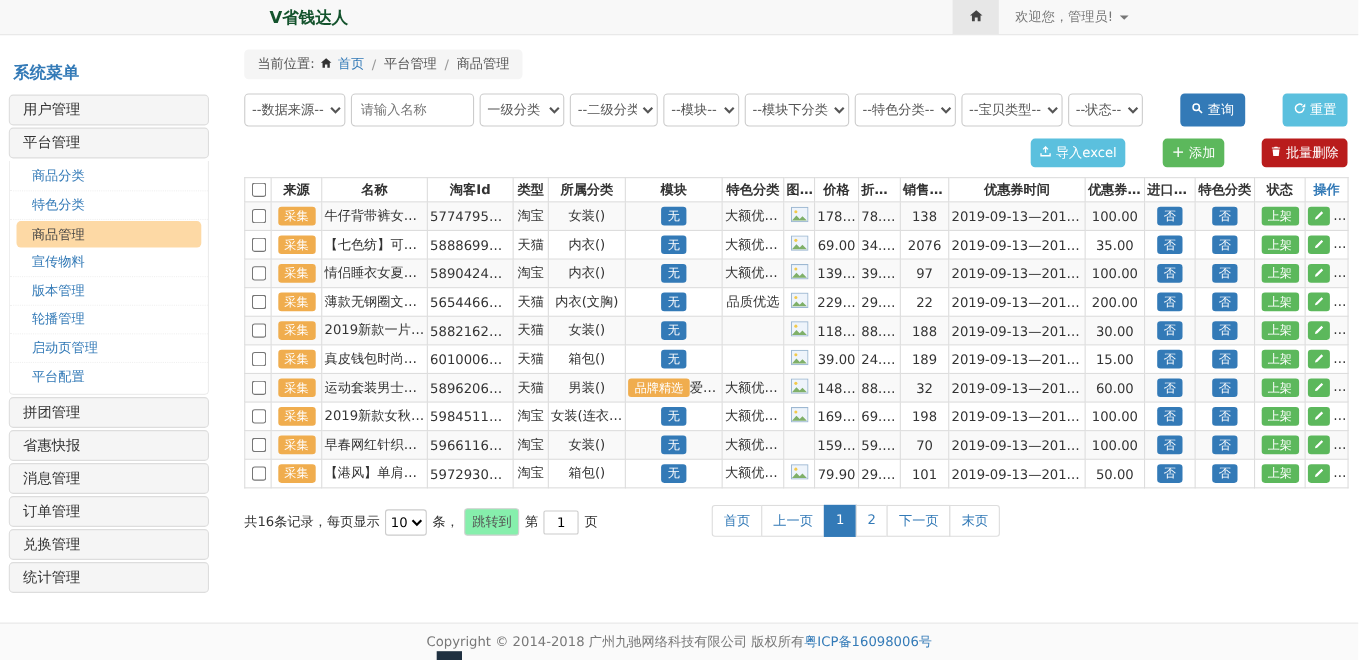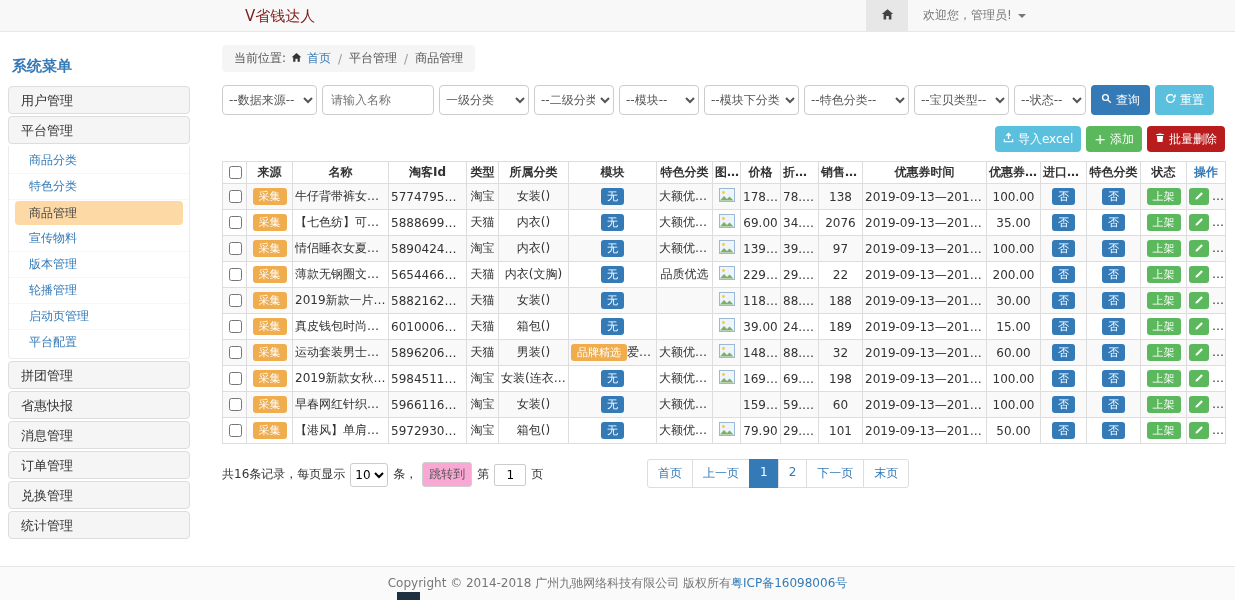--- a/index.html
+++ b/index.html
@@ -3,42 +3,42 @@
 <meta charset="utf-8">
 <style>
   * { box-sizing: border-box; }
   html,body { margin:0; padding:0; }
   body {
     width:1235px; height:600px; position:relative; overflow:hidden;
     background:#fff; color:#333; font-family:"DejaVu Sans","Liberation Sans",sans-serif; font-size:12px;
   }
   
   .navbar { position:absolute; top:0; left:0; width:100%; height:32px; background:#f8f8f8; border-bottom:1px solid #e7e7e7; }
-  .brand { position:absolute; left:245px; top:0; line-height:32px; font-size:15px; color:#7f1d1d; }
+  .brand { position:absolute; left:245px; top:0; line-height:32px; font-size:15px; color:#14532d;font-weight:bold; }
   .nav-right { position:absolute; left:866px; top:0; height:31px; display:flex; align-items:stretch; }
   .home-btn { width:42px; background:#e7e7e7; display:flex; align-items:center; justify-content:center; cursor:pointer; }
   .user-menu { display:flex; align-items:center; padding:0 15px; color:#777; cursor:pointer; }
   .caret-down { width:0; height:0; border-left:4px solid transparent; border-right:4px solid transparent; border-top:4px solid #777; display:inline-block; margin-left:6px; }
   
   .sidebar { position:absolute; left:8px; top:55px; width:182px; }
   .side-title { color:#337ab7; font-weight:bold; font-size:15px; padding:2px 2px 10px 4px; }
   .side-group { height:28px; line-height:27px; background:#f5f5f5; border:1px solid #ddd; border-radius:4px; padding-left:12px; font-size:13px; color:#333; margin-bottom:2px; cursor:pointer; }
   .side-sub { background:#fff; border:1px solid #ececec; border-top:none; border-radius:0 0 4px 4px; margin-bottom:2px; padding:2px 0; }
   .side-link { height:26px; line-height:25px; padding-left:20px; color:#337ab7; border-bottom:1px dotted #f0f0f0; cursor:pointer; }
   .side-link:last-child { border-bottom:none; }
   .side-link.active { background:#fdd9a5; border-radius:4px; margin:1px 6px; padding-left:14px; color:#444; border-bottom:none; height:24px; line-height:24px; }
   
   .main { position:absolute; left:222px; top:45px; width:1003px; }
   .breadcrumb { display:inline-flex; align-items:center; gap:5px; background:#f5f5f5; border-radius:4px; padding:5px 12px; color:#555; }
   .breadcrumb a { color:#337ab7; text-decoration:none; cursor:pointer; }
   .crumb-sep { color:#999; padding:0 2px; }
   .filter-bar { margin-top:13px; display:flex; gap:5px; align-items:center; }
   .filter-bar select { height:30px; border:1px solid #ccc; border-radius:4px; background:#fff; color:#555; font-size:12px; padding:0 2px; font-family:inherit; }
   .filter-bar input { height:30px; border:1px solid #ccc; border-radius:4px; padding:0 8px; font-size:12px; width:112px; color:#555; font-family:inherit; }
-  .btn { display:inline-flex; align-items:center; justify-content:center; gap:4px; height:30px; padding:0 10px; border:none; border-radius:4px; color:#fff; font-size:12px; cursor:pointer; font-family:inherit; white-space:nowrap; }
+  .btn { display:inline-flex; align-items:center; justify-content:center; gap:4px; height:30px; padding:0 10px; border:none; border-radius:4px; color:#fff; font-size:12px; cursor:pointer; font-family:inherit; white-space:nowrap;margin-left:29px; }
   .btn-primary { background:#337ab7; }
   .btn-info { background:#5bc0de; }
   .btn-success { background:#5cb85c; }
   .btn-soft-danger { background:#b91c1c; }
   .action-bar { margin-top:11px; display:flex; justify-content:flex-end; gap:5px; }
   .action-bar .btn { height:26px; padding:0 8px; }
   
   table.goods { margin-top:9px; width:1003px; table-layout:fixed; border-collapse:collapse;border-radius:28px; }
   .goods th, .goods td { border:1px solid #ddd; padding:0 2px; text-align:center; font-size:12px; overflow:hidden; white-space:nowrap; text-overflow:ellipsis; }
   .goods th { font-weight:bold; height:22px; background:#fff; }
@@ -49,21 +49,21 @@
   .badge-orange { background:#f0ad4e; }
   .badge-blue  { background:#337ab7; }
   .badge-green { background:#5cb85c; }
   .op-btn { display:inline-flex; align-items:center; justify-content:center; width:20px; height:17px; border-radius:3px; border:none; cursor:pointer; padding:0; vertical-align:middle; }
   .op-edit { background:#5cb85c; margin-right:3px; }
   .op-del { background:#d9534f; }
   
   .page-row { margin-top:15px; position:relative; height:30px; }
   .page-summary { display:flex; align-items:center; gap:5px; color:#333; padding-top:3px; }
   .page-summary select { height:24px; border:1px solid #ccc; border-radius:3px; background:#fff; font-family:inherit; font-size:12px; }
-  .jump-btn { background:#f9a8d4; border:1px solid #d0d0d0; border-radius:3px; padding:3px 6px; color:#555; cursor:pointer; font-size:12px; font-family:inherit; }
+  .jump-btn { background:#86efac; border:1px solid #d0d0d0; border-radius:3px; padding:3px 6px; color:#555; cursor:pointer; font-size:12px; font-family:inherit; }
   .page-summary input { width:32px; height:22px; border:1px solid #ccc; border-radius:2px; text-align:center; font-family:inherit; font-size:12px; }
   .pager { position:absolute; left:425px; top:0; display:flex; }
   .pager .pg { min-width:14px; padding:5px 10px; border:1px solid #ddd; margin-left:-1px; color:#337ab7; background:#fff; text-align:center; cursor:pointer; }
   .pager .pg.active { background:#337ab7; color:#fff; border-color:#337ab7; }
   .pager .pg:first-child { border-radius:3px 0 0 3px; margin-left:0; }
   .pager .pg:last-child { border-radius:0 3px 3px 0; }
   
   .footer { position:absolute; left:0; bottom:0; width:100%; height:34px; background:#fafafa; border-top:1px solid #e7e7e7; text-align:center; line-height:33px; color:#777; z-index:5; }
   .footer a { color:#337ab7; text-decoration:none; cursor:pointer; }
   .bottom-bar { position:absolute; left:397px; bottom:0; width:23px; height:8px; background:#1f3040; z-index:6; }
@@ -468,21 +468,21 @@
           <td><span class="badge badge-orange">采集</span></td>
           <td>早春网红针织外套女春...</td>
           <td>596611634525</td>
           <td>淘宝</td>
           <td>女装()</td>
           <td><span class="badge badge-blue">无</span></td>
           <td>大额优惠券</td>
           <td></td>
           <td>159.90</td>
           <td>59.90</td>
-          <td>60</td>
+          <td>70</td>
           <td>2019-09-13—2019-09-17</td>
           <td>100.00</td>
           <td><button class="badge badge-blue" style="border:none;cursor:pointer;font-family:inherit">否</button></td>
           <td><button class="badge badge-blue" style="border:none;cursor:pointer;font-family:inherit">否</button></td>
           <td><button class="badge badge-green" style="border:none;cursor:pointer;font-family:inherit">上架</button></td>
           <td><button class="op-btn op-edit">
               <span><svg width="10" height="10" viewBox="0 0 16 16">
                   <path fill="#fff" d="M11.8 1.8l2.4 2.4-8.8 8.8-3.1.7.7-3.1 8.8-8.8z"></path>
                 </svg></span>
             </button><button class="op-btn op-del">

